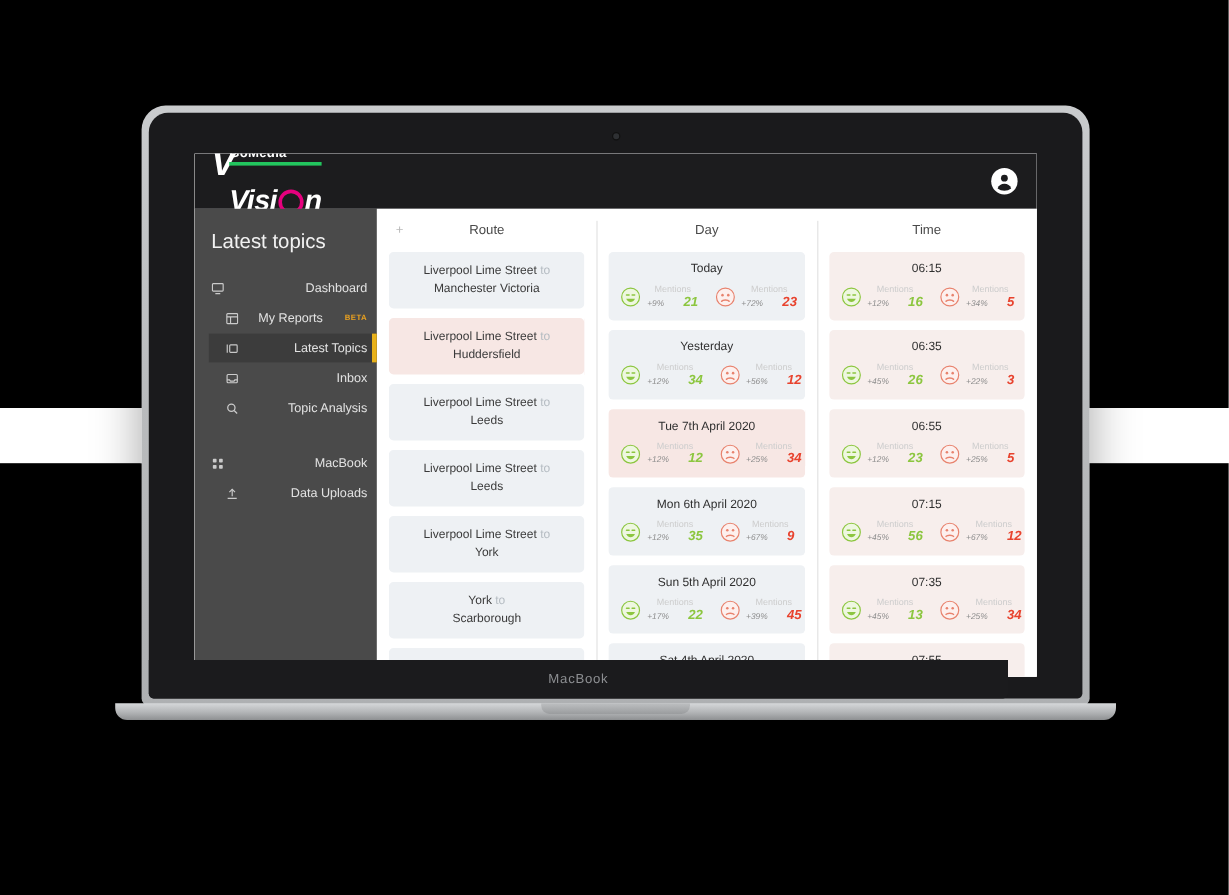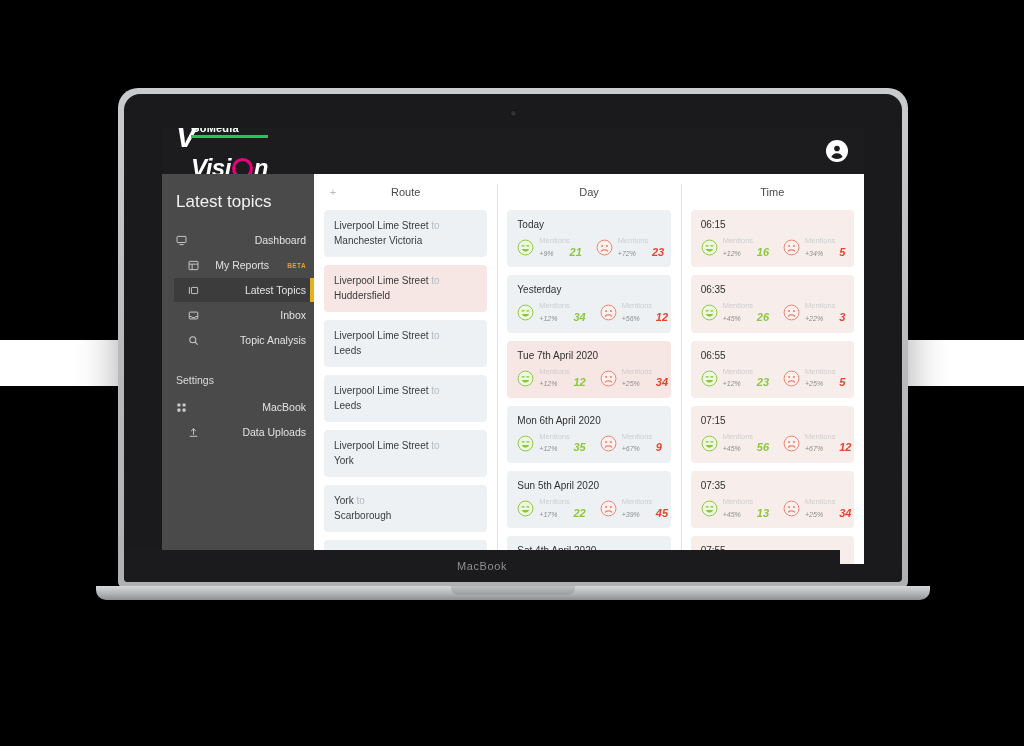--- a/index.html
+++ b/index.html
@@ -146,20 +146,21 @@
   .col-plus{
     position:absolute;left:4px;top:50%;margin-top:-5px;
     width:10px;height:10px;color:#b9b9b9;font-size:11px;line-height:10px;
     text-align:center;
   }
   .cards{flex:1 1 auto;overflow:hidden;}
 
   .card{
     background:#eef1f4;border-radius:4px;margin-bottom:8px;padding:9px 10px;
     position:relative;
+    text-align:center;
   }
   .card.sel{background:#f7e7e4;}
   .card.sel:after{
     content:"";position:absolute;right:-12px;top:0;width:0;height:0;
     border-top:24px solid transparent;border-bottom:24px solid transparent;
     border-left:12px solid #f7e7e4;
   }
   .card.tint{background:#f7eeec;}
 
   .route-line{font-size:10px;color:#3a3a3a;line-height:1.45;}
@@ -266,21 +267,20 @@
                 <span class="side-ico">
                   <svg viewBox="0 0 16 16" fill="none" stroke="#e2e2e2" stroke-width="1.5">
                     <circle cx="7" cy="7" r="4.4"></circle>
                       <path d="M10.3 10.3L14 14"></path>
                   </svg>
                 </span>
                 <span>Topic Analysis</span>
               </div>
 
               <div class="side-gap"></div>
-              <div class="side-section">Settings</div>
 
               <div class="side-item">
                 <span class="side-ico">
                   <svg viewBox="0 0 16 16" fill="#e2e2e2">
                     <rect x="2" y="2" width="4.5" height="4.5" rx="1"></rect>
                       <rect x="9.5" y="2" width="4.5" height="4.5" rx="1"></rect>
                     <rect x="2" y="9.5" width="4.5" height="4.5" rx="1"></rect>
                       <rect x="9.5" y="9.5" width="4.5" height="4.5" rx="1"></rect>
                   </svg>
                 </span>

